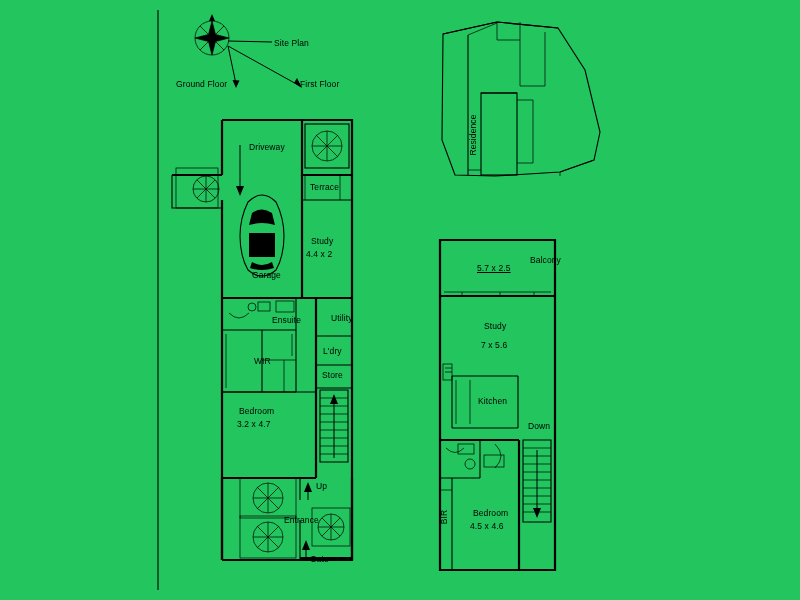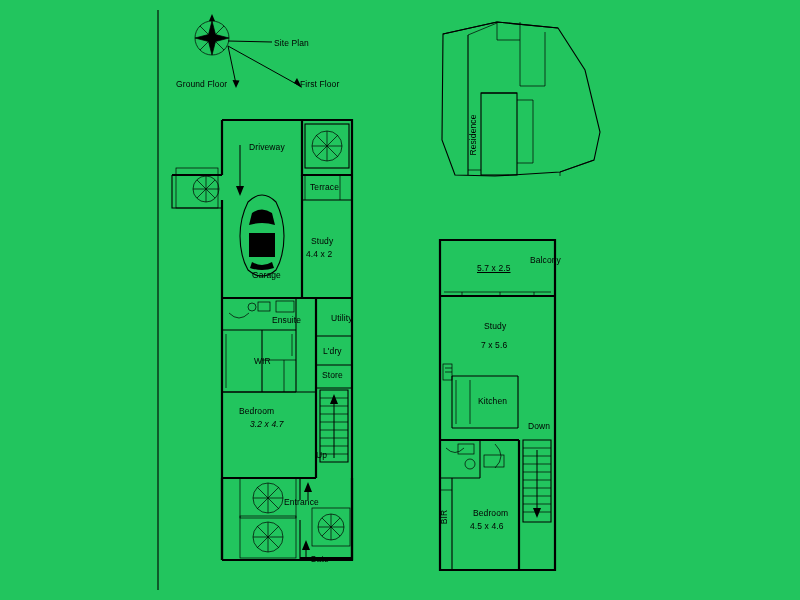--- a/index.html
+++ b/index.html
@@ -238,23 +238,23 @@
   <div class="lbl" style="left:310px; top:182px;">Terrace</div>
   <div class="lbl" style="left:311px; top:236px;">Study</div>
   <div class="lbl" style="left:306px; top:249px;">4.4 x 2</div>
   <div class="lbl" style="left:252px; top:270px;">Garage</div>
   <div class="lbl" style="left:272px; top:315px;">Ensuite</div>
   <div class="lbl" style="left:331px; top:313px;">Utility</div>
   <div class="lbl" style="left:323px; top:346px;">L'dry</div>
   <div class="lbl" style="left:254px; top:356px;">WIR</div>
   <div class="lbl" style="left:322px; top:370px;">Store</div>
   <div class="lbl" style="left:239px; top:406px;">Bedroom</div>
-  <div class="lbl" style="left:250px; top:419px;font-style:italic;">3.2 x 4.7</div>
-  <div class="lbl" style="left:316px; top:450px;">Up</div>
-  <div class="lbl" style="left:284px; top:497px;">Entrance</div>
+  <div class="lbl" style="left:237px; top:419px;">3.2 x 4.7</div>
+  <div class="lbl" style="left:316px; top:481px;">Up</div>
+  <div class="lbl" style="left:284px; top:515px;">Entrance</div>
   <div class="lbl" style="left:310px; top:554px;">Gate</div>
 
   <div class="lbl" style="left:483px; top:255px;padding-left:47px;">Balcony</div>
   <div class="lbl" style="left:477px; top:263px;text-decoration:underline;">5.7 x 2.5</div>
   <div class="lbl" style="left:484px; top:321px;">Study</div>
   <div class="lbl" style="left:481px; top:340px;">7 x 5.6</div>
   <div class="lbl" style="left:478px; top:396px;">Kitchen</div>
   <div class="lbl" style="left:528px; top:421px;">Down</div>
   <div class="lbl vert" style="left:444px; top:512px; width:28px; margin-left:-14px;">BIR</div>
   <div class="lbl" style="left:473px; top:508px;">Bedroom</div>

